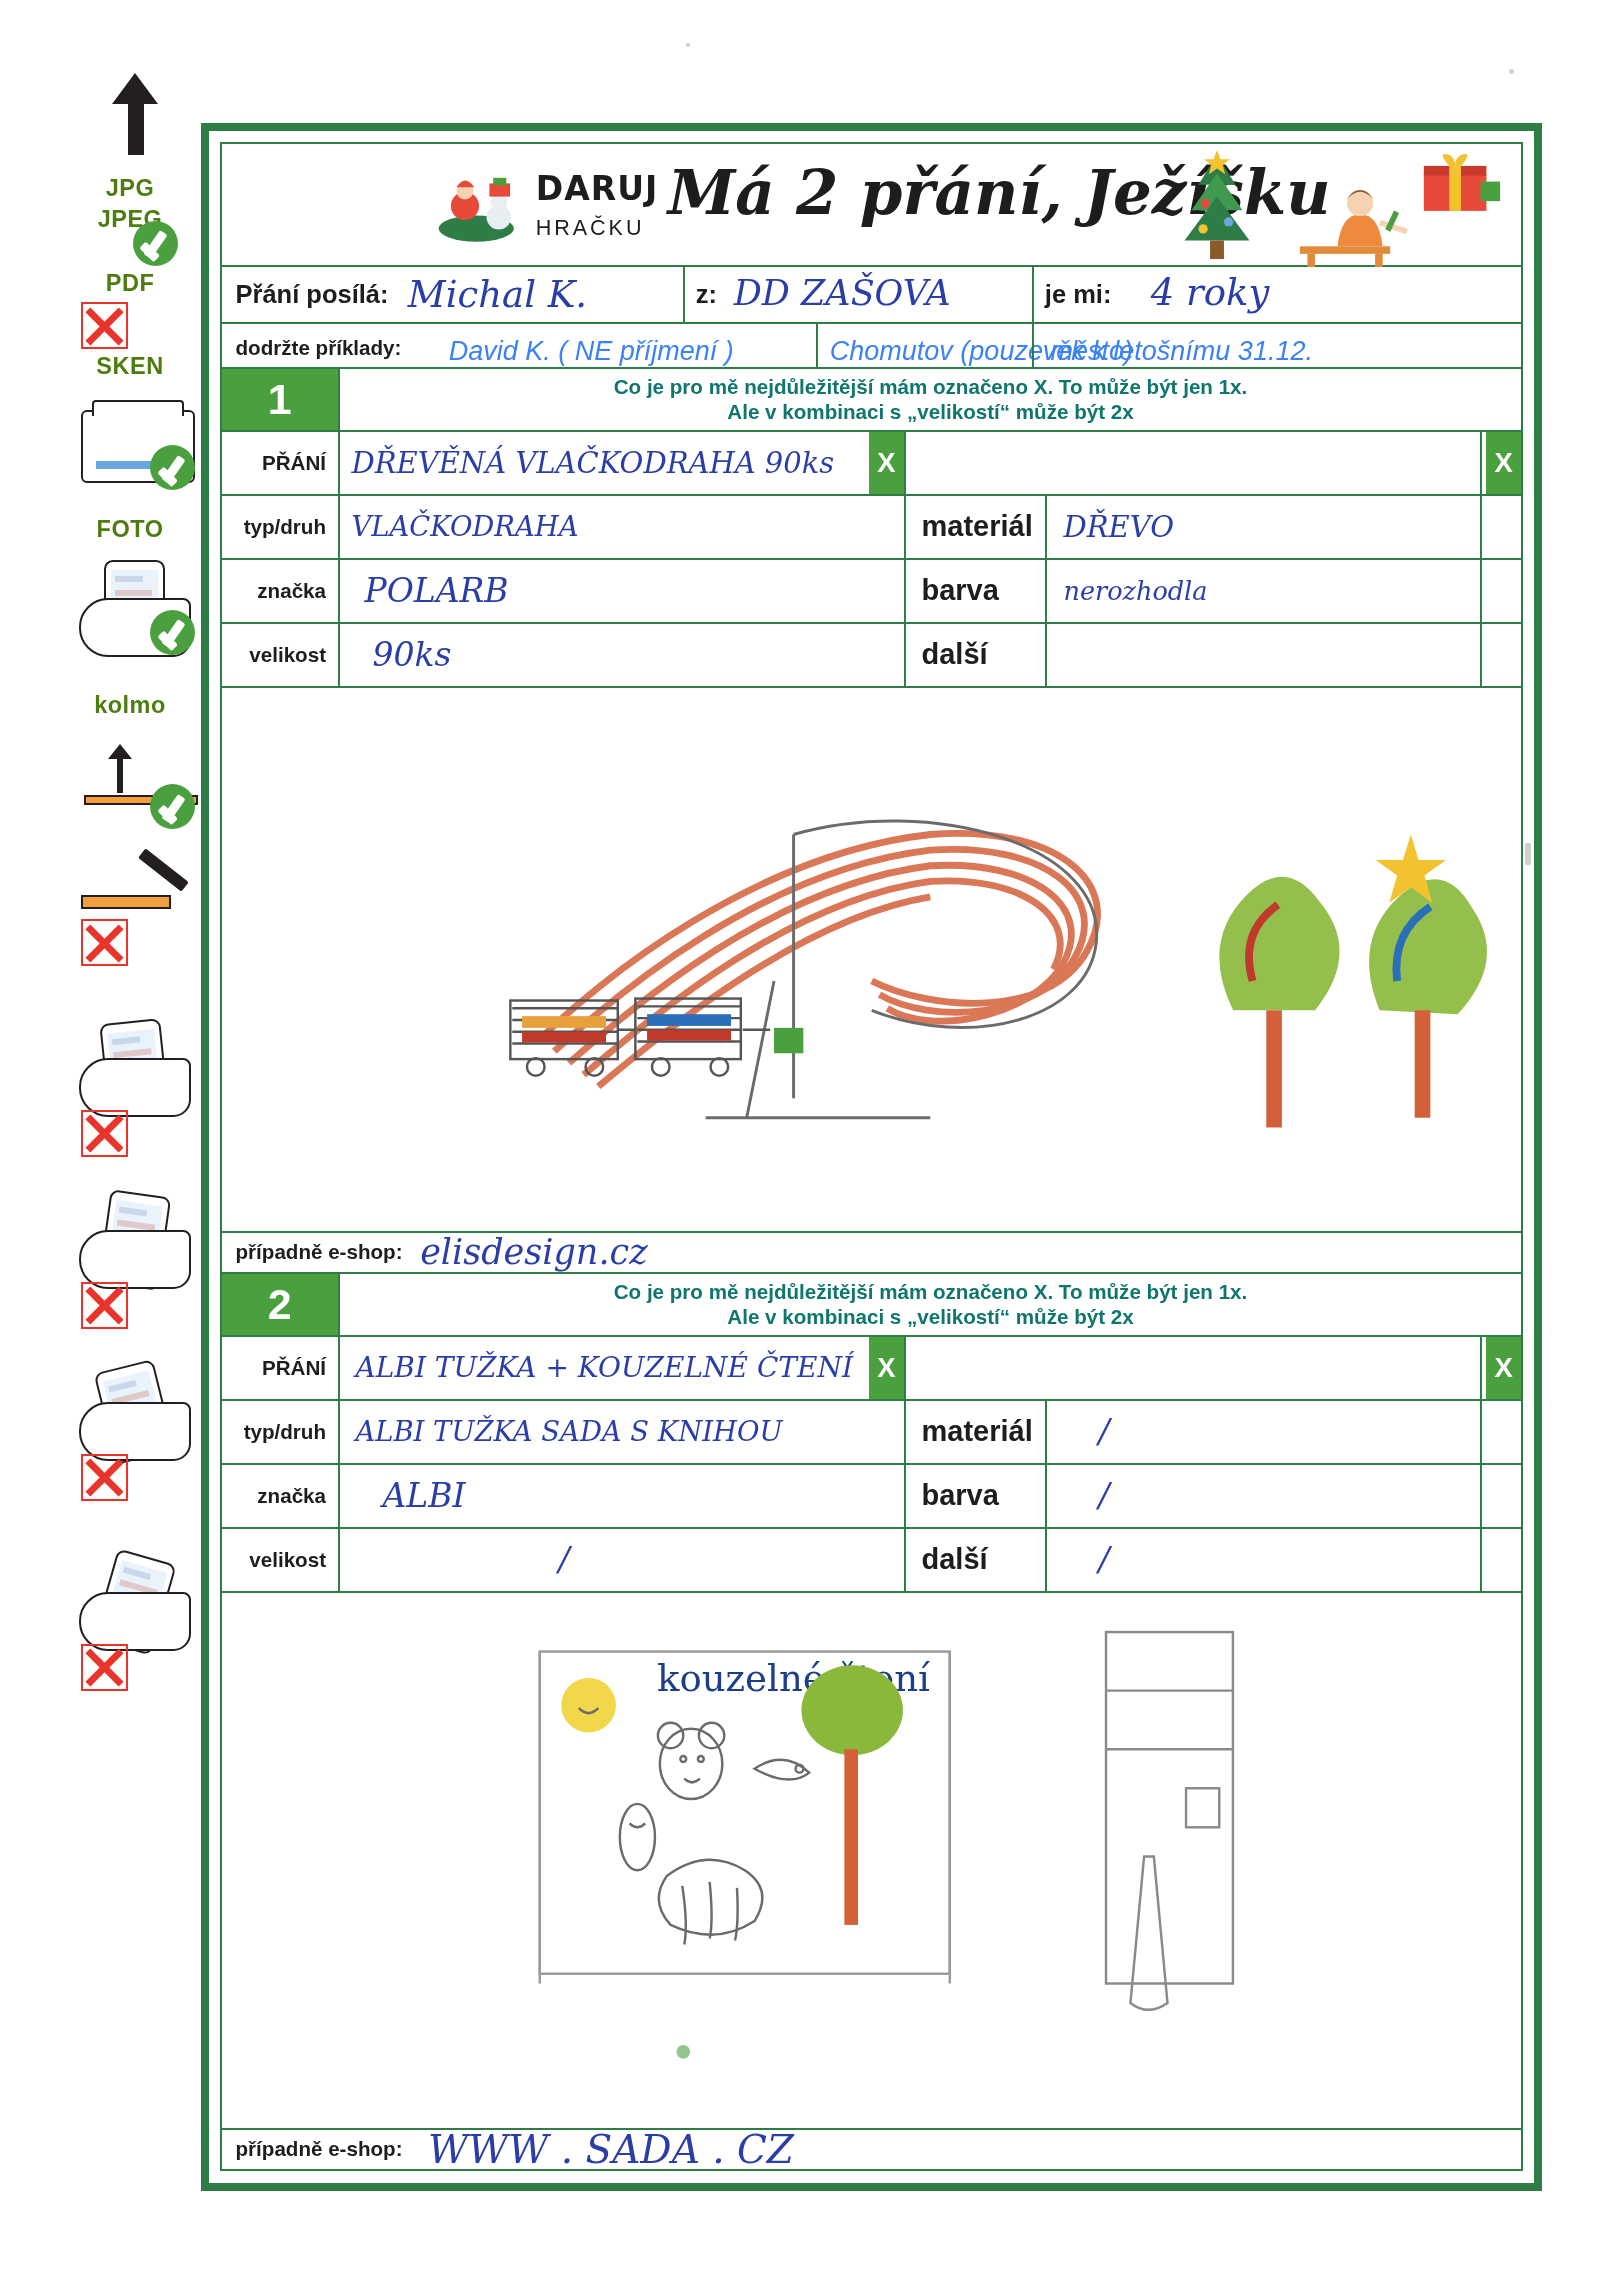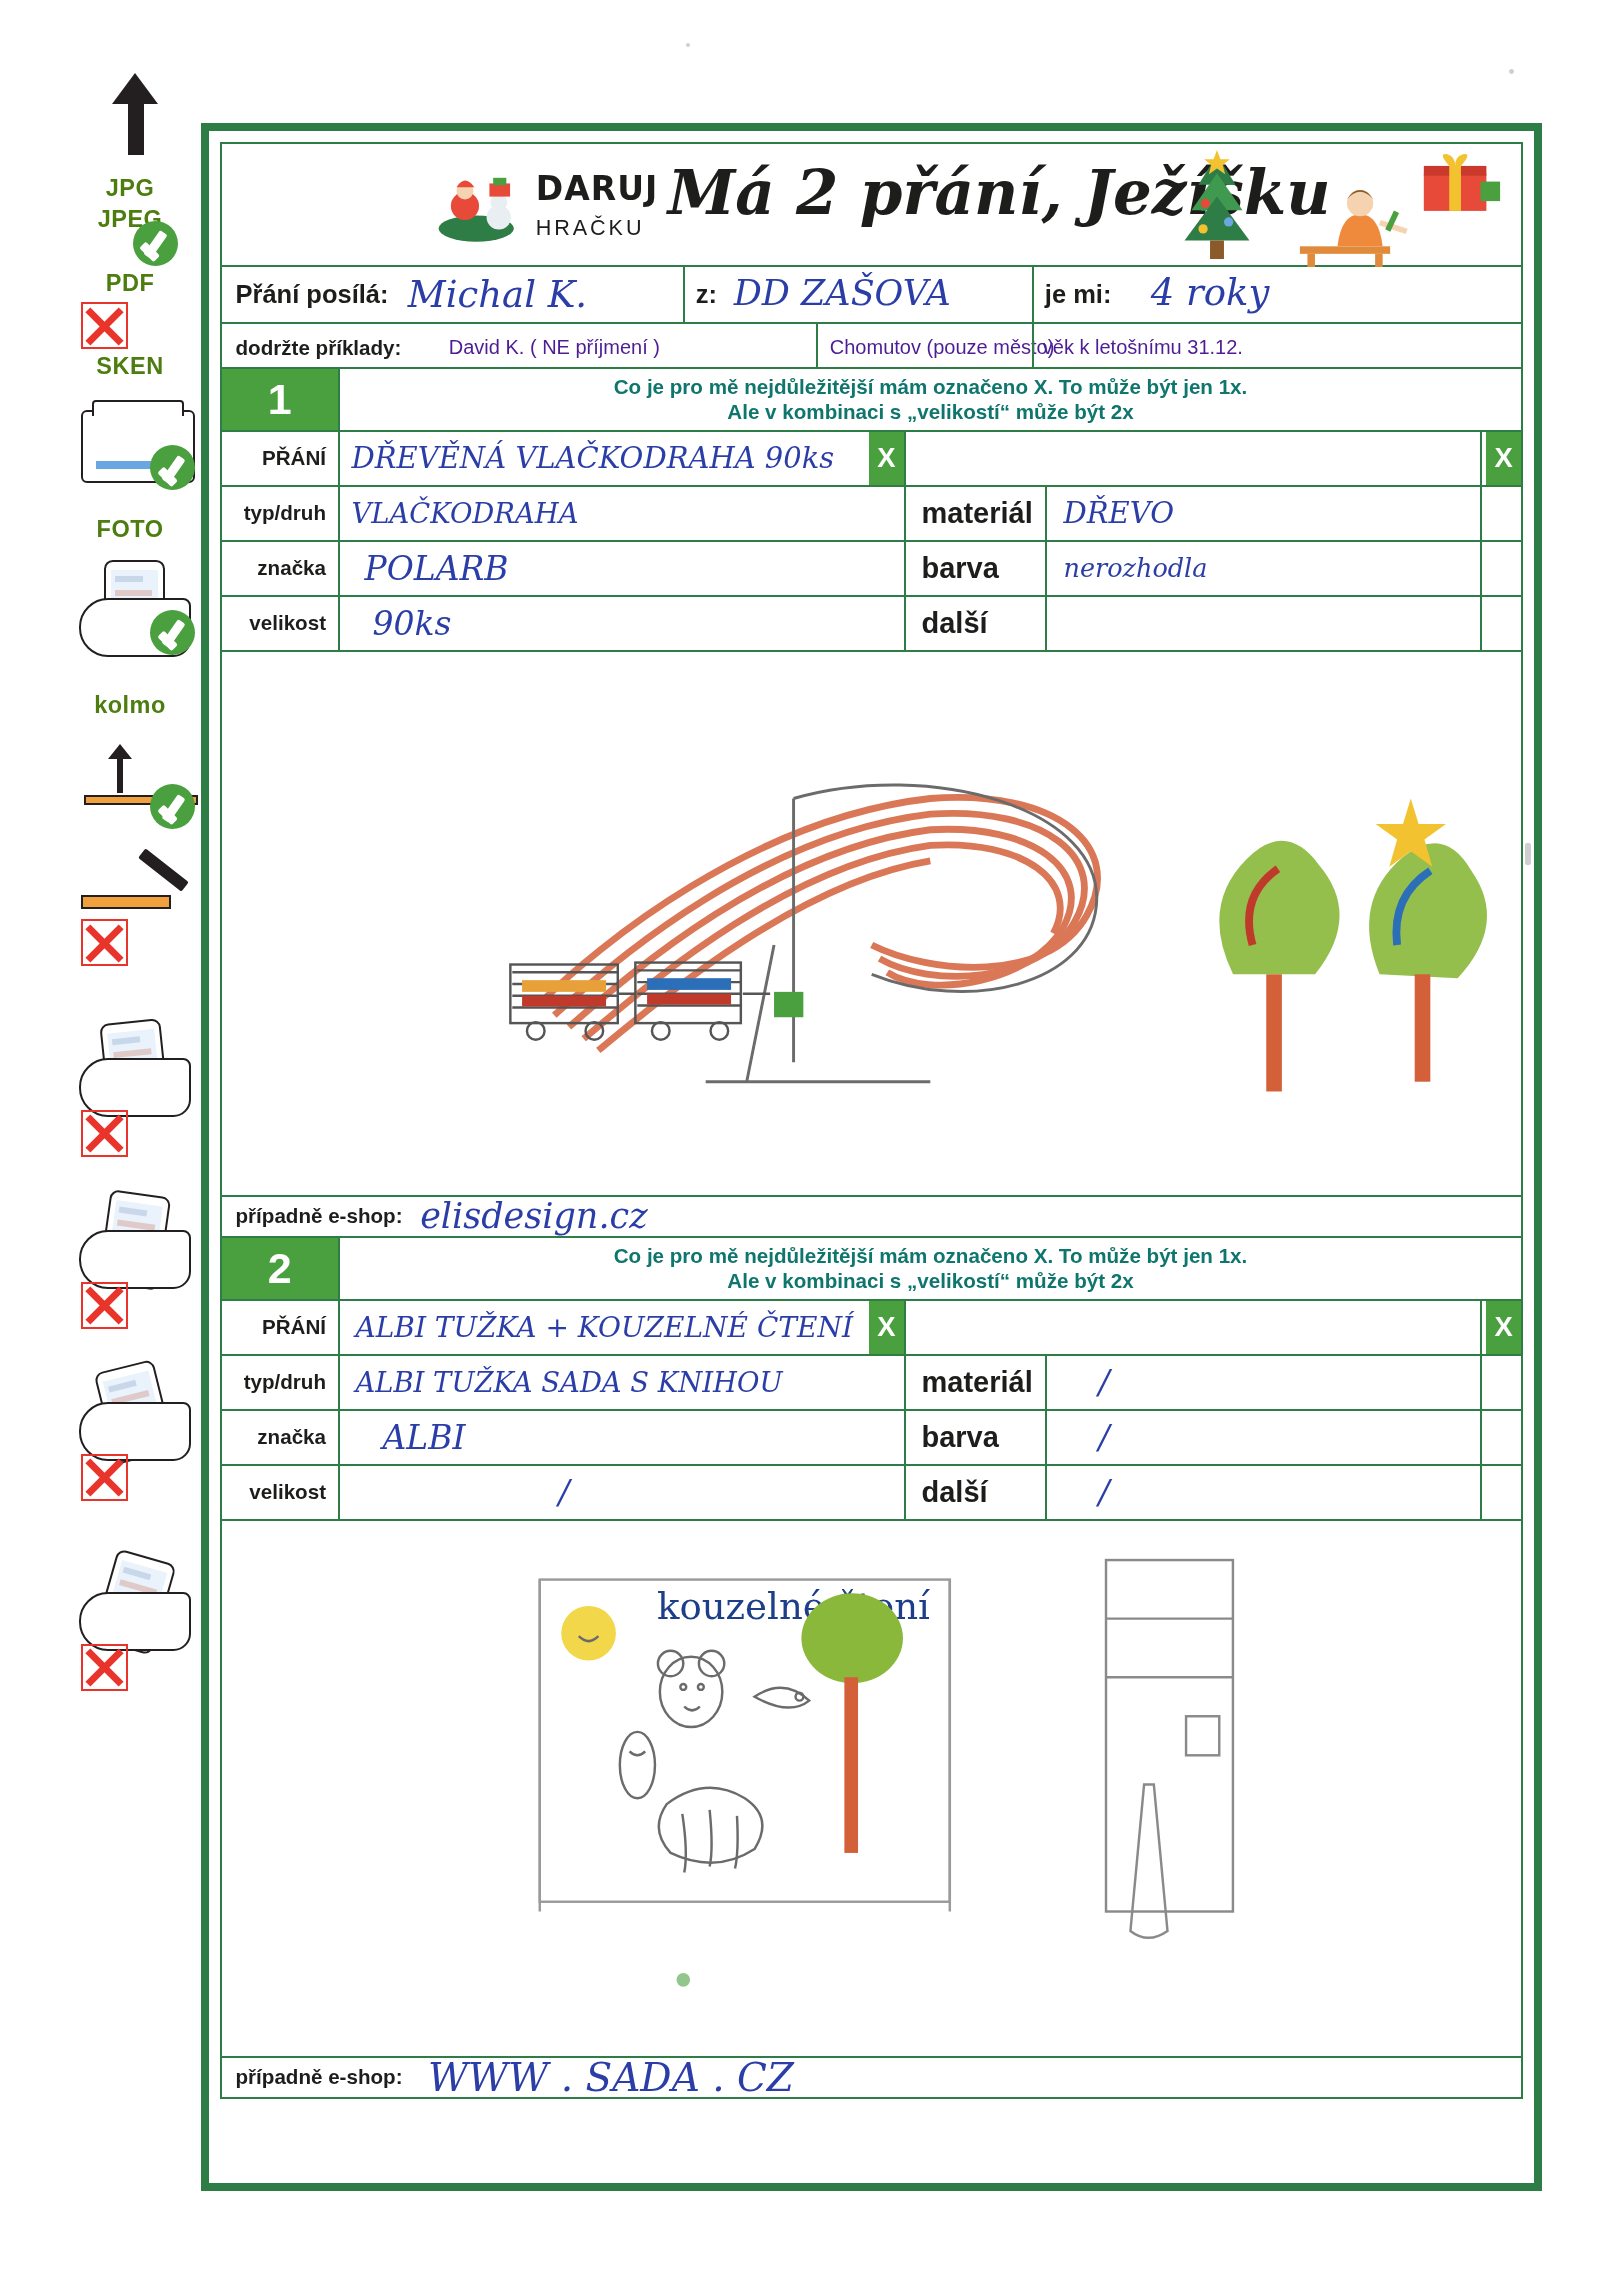--- a/index.html
+++ b/index.html
@@ -53,28 +53,28 @@
   .santa{position:absolute;left:211px;top:15.7px;width:94px;height:94px;}
   .tree{position:absolute;right:245px;top:5.9px;width:118px;height:116px;}
   .boy{position:absolute;right:94px;top:29px;width:147px;height:94px;}
   .gift{position:absolute;right:17.6px;top:7.8px;width:88px;height:65px;}
 
   .row2{position:relative;height:57px;border:2.9px solid #2f7d46;border-top:none;box-sizing:border-box;}
   .row3{position:relative;height:45px;border:2.9px solid #2f7d46;border-top:none;box-sizing:border-box;}
   .cellv{position:absolute;top:0;bottom:0;border-left:2.9px solid #2f7d46;}
   .lbl{font-size:25.5px;font-weight:bold;color:#1d1d1b;}
   .lbl-sm{font-size:20.6px;font-weight:bold;color:#1d1d1b;}
-  .hint{font-size:20px;color:#4c1d95;}
+  .hint{font-size:27px;font-style:italic;color:#3b82f6;}
   .hw{font-family:"DejaVu Serif",serif;color:#2b3ea8;font-style:italic;}
 
   .sec-head{position:relative;height:63px;border:2.9px solid #2f7d46;border-top:none;box-sizing:border-box;}
   .sec-num{position:absolute;left:0;top:0;bottom:0;width:116px;background:#4aa03f;color:#fff;font-size:43px;font-weight:bold;display:flex;align-items:center;justify-content:center;}
   .sec-txt{position:absolute;left:116px;right:0;top:0;bottom:0;border-left:2.9px solid #2f7d46;display:flex;flex-direction:column;align-items:center;justify-content:center;font-size:20.6px;font-weight:bold;line-height:1.25;text-align:center;color:#0f766e;}
 
-  .frow{position:relative;height:55px;border:2.9px solid #2f7d46;border-top:none;box-sizing:border-box;}
+  .frow{position:relative;height:64px;border:2.9px solid #2f7d46;border-top:none;box-sizing:border-box;}
   .fl{position:absolute;left:0;top:0;bottom:0;width:116px;display:flex;align-items:center;justify-content:flex-end;padding-right:11.8px;box-sizing:border-box;}
   .fval{position:absolute;top:0;bottom:0;display:flex;align-items:center;padding-left:13.7px;box-sizing:border-box;font-size:29px;}
   .xbox{position:absolute;top:0;bottom:0;width:35px;background:#4aa03f;color:#fff;font-weight:bold;font-size:27.4px;display:flex;align-items:center;justify-content:center;}
 
   .draw{position:relative;border:2.9px solid #2f7d46;border-top:none;box-sizing:border-box;background:#fff;overflow:hidden;}
   .eshop{position:relative;height:41px;border:2.9px solid #2f7d46;border-top:none;box-sizing:border-box;display:flex;align-items:center;}
 
   .scan-speck{position:absolute;background:#cfcfcf;border-radius:50%;}
 </style>
 </head>

